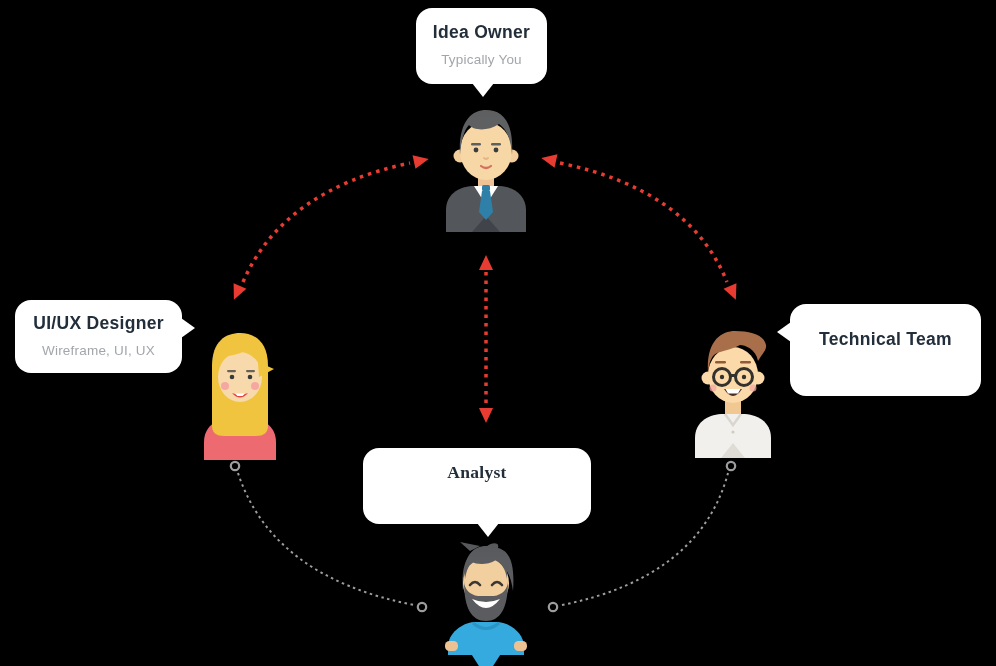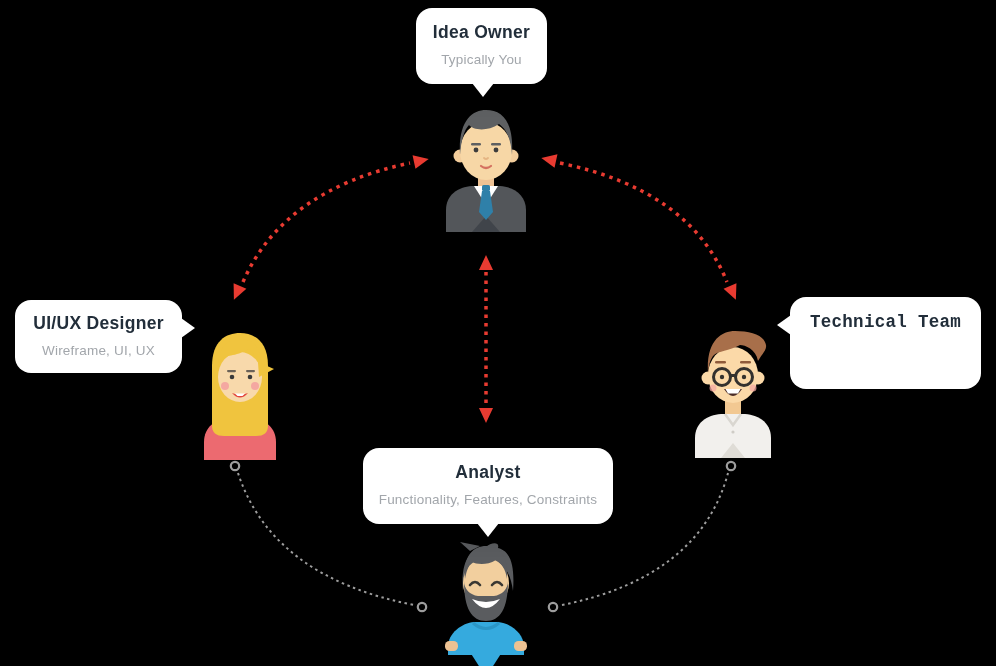--- a/index.html
+++ b/index.html
@@ -20,22 +20,22 @@
     margin:0;font-size:13.5px;line-height:1.45;color:#a2a6ab;letter-spacing:.2px;white-space:nowrap;
   }
   .bubble p.wrap{white-space:normal;}
   .tail{position:absolute;width:0;height:0;}
   .tail-down{bottom:-13px;border:11px solid transparent;border-bottom:0;border-top:14px solid #fff;}
   .tail-right{right:-13px;border:10px solid transparent;border-right:0;border-left:14px solid #fff;}
   .tail-left{left:-13px;border:10px solid transparent;border-left:0;border-right:14px solid #fff;}
   
   .card-idea{left:416px;top:8px;width:131px;min-height:76px;}
   .card-designer{left:15px;top:300px;width:167px;min-height:72px;padding-top:13px;}
-  .card-technical{left:790px;top:297px;width:191px;min-height:92px;padding-top:15px;font-family:Liberation Mono, monospace;}
-  .card-analyst{left:363px;top:448px;width:250px;min-height:76px;}
+  .card-technical{left:790px;top:304px;width:191px;min-height:92px;padding-top:25px;}
+  .card-analyst{left:363px;top:448px;width:228px;min-height:76px;font-family:Liberation Serif, serif;}
   
   .avatar{position:absolute;}
   .av-idea{left:438px;top:100px;}
   .av-designer{left:192px;top:324px;}
   .av-technical{left:685px;top:322px;}
   .av-analyst{left:436px;top:537px;}
   
   .overlay{position:absolute;left:0;top:0;}
 </style>
 </head>
@@ -169,17 +169,16 @@
     <span class="tail tail-down" style="left:56px;"></span>
   </div>
 
   <div class="bubble card-technical">
     <h3>Technical Team</h3>
     <span class="tail tail-left" style="top:18px;"></span>
   </div>
 
   <div class="bubble card-analyst">
     <h3>Analyst</h3>
-    <p>Functionality, Features, Constraints</p>
     <span class="tail tail-down" style="left:114px;"></span>
   </div>
 
 </div>
 
 </body></html>

